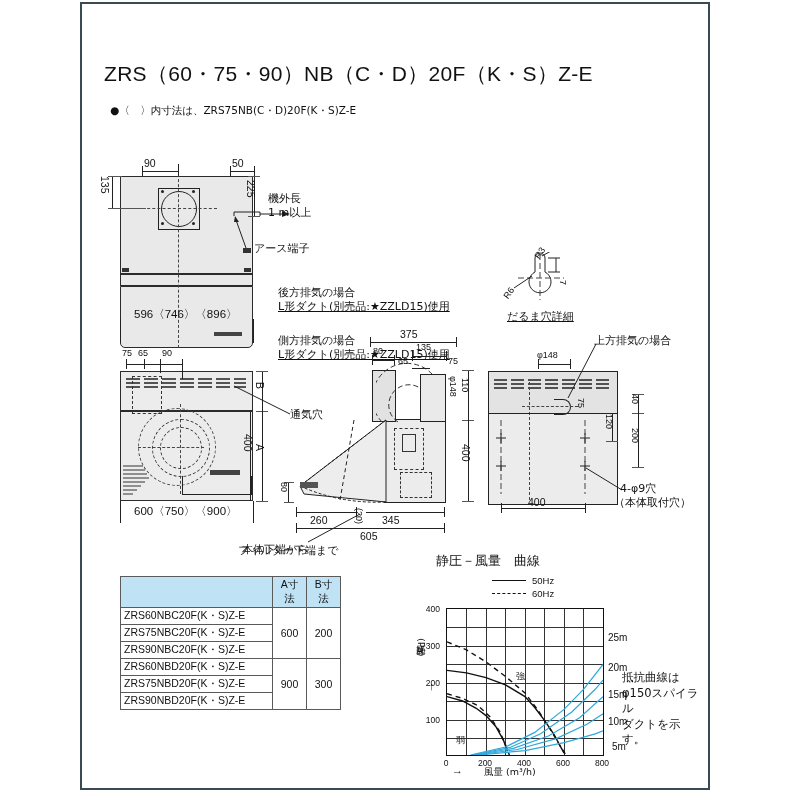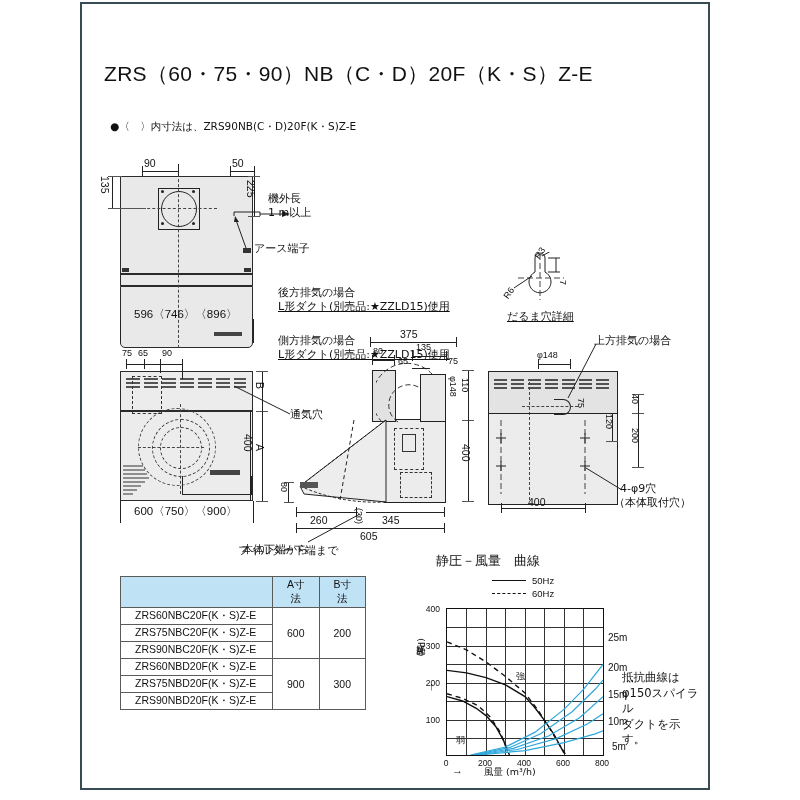--- a/index.html
+++ b/index.html
@@ -39,21 +39,21 @@
   .cl{position:absolute;height:0;border-top:1px dashed #444;}
   .clv{position:absolute;width:0;border-left:1px dashed #444;}
   .dimline{position:absolute;height:0;border-top:1px solid #222;}
   .dimv{position:absolute;width:0;border-left:1px solid #222;}
   .tick{position:absolute;width:0;border-left:1px solid #222;}
   .ulbl{text-decoration:underline;}
 
   
   #spectable{position:absolute;left:38px;top:572px;border-collapse:collapse;
              font-size:10.5px;font-family:"Liberation Sans",sans-serif;}
-  #spectable td,#spectable th{border:1px solid #5a5a5a;padding:1px 14px;height:15px;
+  #spectable td,#spectable th{border:1px solid #5a5a5a;padding:1px 3px;height:15px;
       box-sizing:border-box;background:#fff;font-weight:normal;text-align:left;}
   #spectable thead th{background:#bfe2f5;}
   #spectable td.ctr,#spectable th.ctr{text-align:center;}
   #spectable td.name{width:152px;}
   #spectable td.dim{width:34px;text-align:center;}
 
   
   #chartwrap{position:absolute;left:330px;top:548px;width:290px;height:235px;}
   #charttitle{position:absolute;left:24px;top:0;font-size:13px;font-family:"DejaVu Sans",sans-serif;}
   #legend{position:absolute;left:80px;top:22px;font-size:9.5px;
@@ -83,21 +83,21 @@
            font-family:"DejaVu Sans",sans-serif;}
   .qlab{position:absolute;font-size:9px;font-family:"DejaVu Sans",sans-serif;}
 </style>
 </head>
 <body>
 
 <div id="frame">
 
 
   <div id="modelline">ZRS（60・75・90）NB（C・D）20F（K・S）Z-E</div>
-  <div class="note" id="note2">●〈　〉内寸法は、ZRS90NB(C・D)20F(K・S)Z-E</div>
+  <div class="note" id="note1">●〈　〉内寸法は、ZRS75NB(C・D)20F(K・S)Z-E</div>
 
   <div>
 
     <div class="body" style="left:38px;top:172px;width:133px;height:98px;"></div>
     <div class="body" style="left:38px;top:270px;width:133px;height:12px;"></div>
     <div class="body" style="left:38px;top:282px;width:133px;height:62px;border-radius:0 0 5px 5px;"></div>
 
     <div class="abs" style="left:76px;top:184px;width:40px;height:40px;border:1px solid #222;"></div>
     <div class="abs" style="left:79px;top:187px;width:34px;height:34px;border:1px solid #222;border-radius:50%;"></div>
     <div class="abs" style="left:79px;top:186px;width:3px;height:3px;background:#222;border-radius:50%;"></div>

